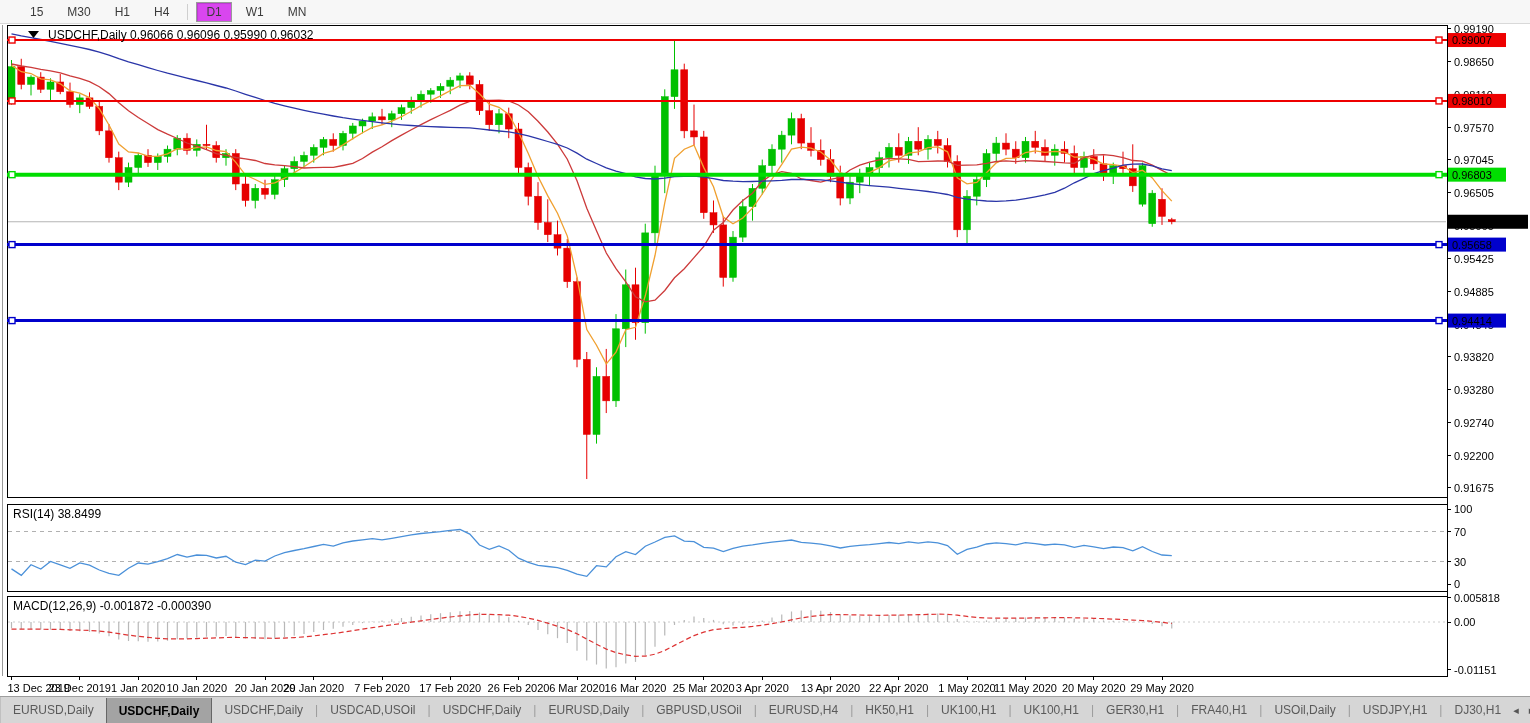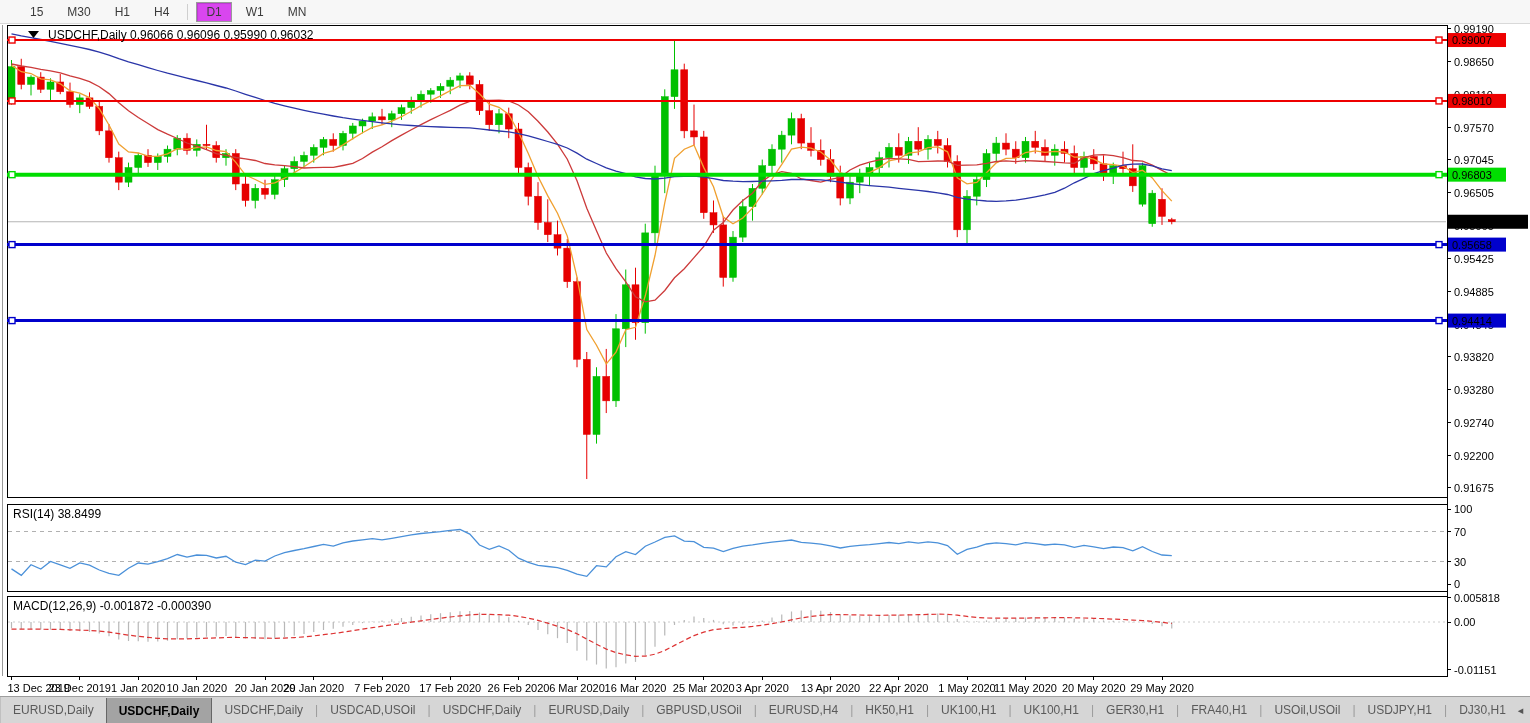--- a/index.html
+++ b/index.html
@@ -584,21 +584,21 @@
       <div class="tab">HK50,H1</div>
       <div class="tab-sep">|</div>
       <div class="tab">UK100,H1</div>
       <div class="tab-sep">|</div>
       <div class="tab">UK100,H1</div>
       <div class="tab-sep">|</div>
       <div class="tab">GER30,H1</div>
       <div class="tab-sep">|</div>
       <div class="tab">FRA40,H1</div>
       <div class="tab-sep">|</div>
-      <div class="tab">USOil,USOil</div>
+      <div class="tab">USOil,Daily</div>
       <div class="tab-sep">|</div>
       <div class="tab">USDJPY,H1</div>
       <div class="tab-sep">|</div>
       <div class="tab">DJ30,H1</div>
       <div id="tab-arrows">
         <span>◂</span>
         <span>▸</span>
       </div>
     </div>
 </div>

